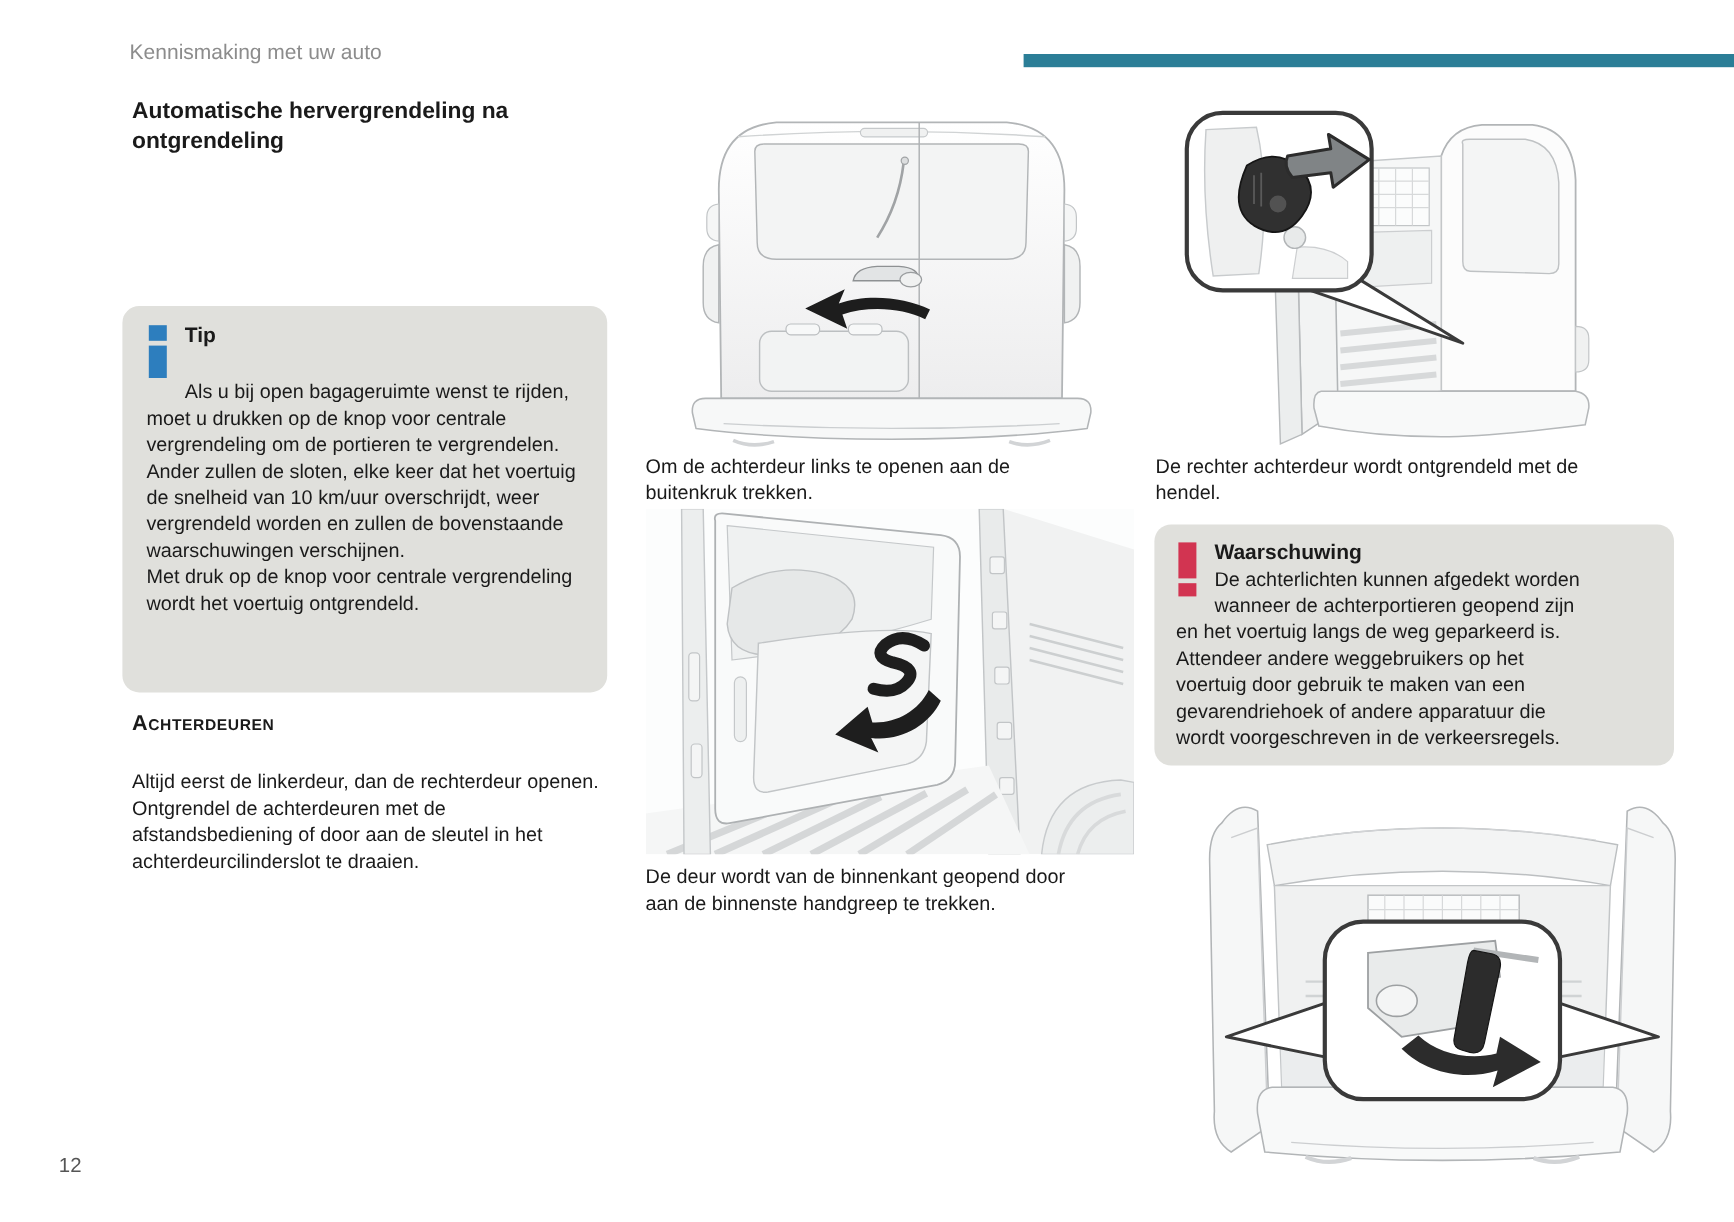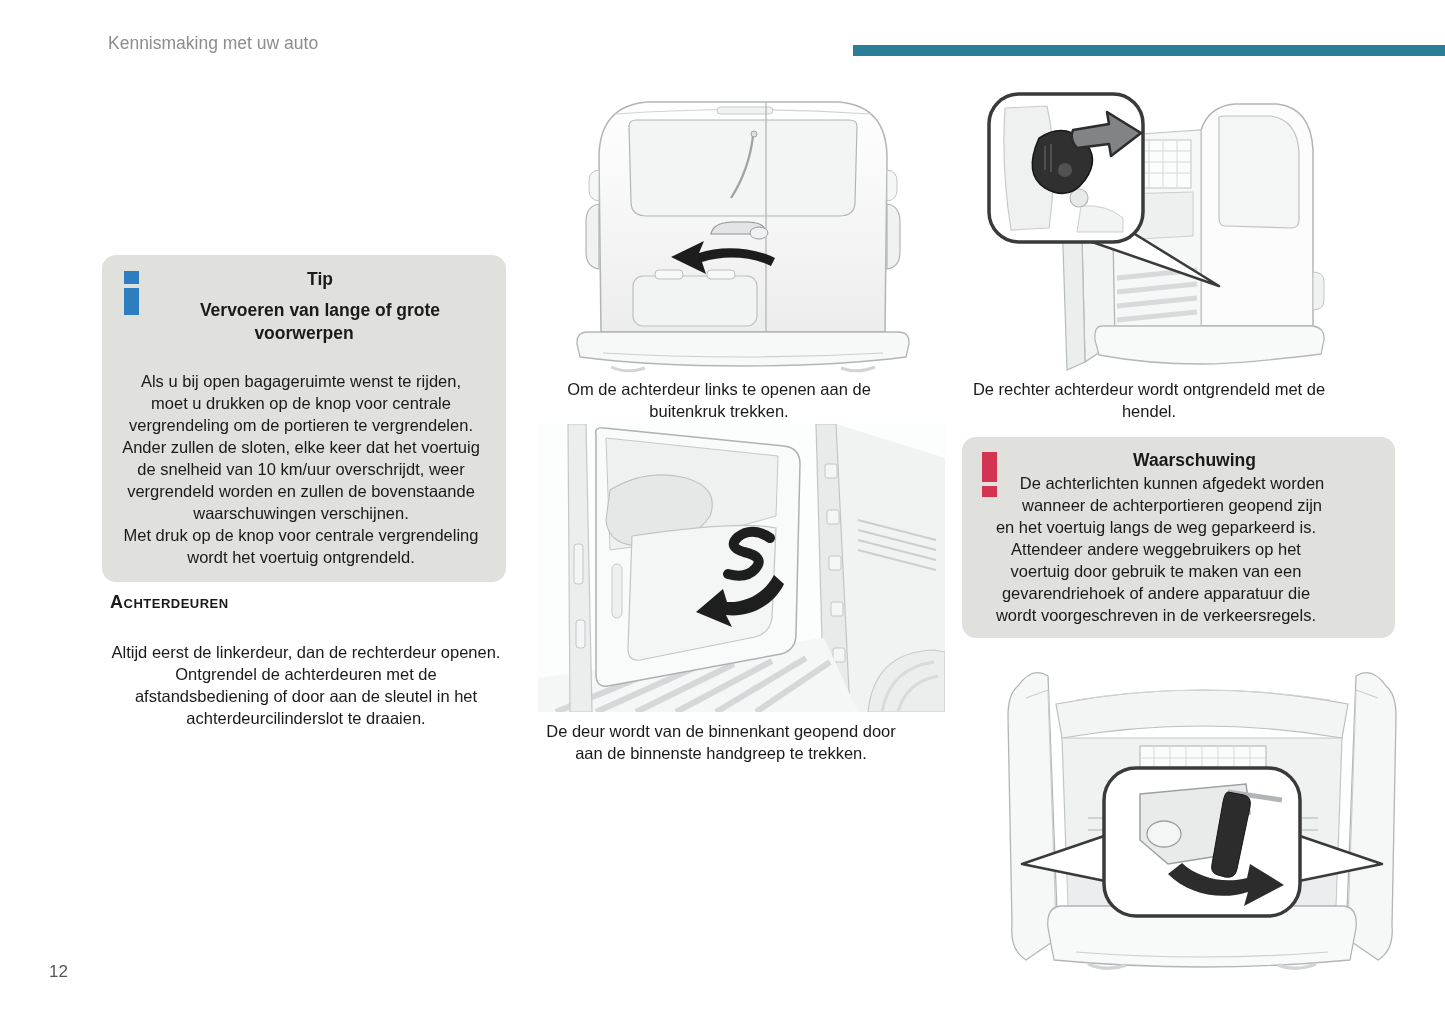--- a/index.html
+++ b/index.html
@@ -1,17 +1,17 @@
 <!DOCTYPE html>
 <html style="--accent-teal: #2b7e97; --info-blue: #2d7ebe; --warning-red: #d23451; --note-box-bg: #e0e0dc; --header-gray: #8c8c8c;"><head>
 <meta charset="utf-8">
 <style>
   html,body{margin:0;padding:0;background:#ffffff;}
   .page{position:relative;width:1445px;height:1018px;background:#ffffff;overflow:hidden;
-        font-family:"Liberation Sans",sans-serif;color:#1a1a1a;text-align:center;}
+        font-family:"Liberation Sans",sans-serif;color:#1a1a1a;}
   .abs{position:absolute;}
 
   .header-title{left:108px;top:33px;font-size:17.5px;color:var(--header-gray,#8c8c8c);}
   .accent-bar{left:853px;top:45px;width:592px;height:11px;background:var(--accent-teal,#2b7e97);}
 
   .body-text{font-size:16.5px;line-height:22px;}
   .bold-heading{font-weight:bold;font-size:19px;line-height:25px;}
 
   .s1-heading{left:110px;top:80px;width:370px;}
   .s1-body{left:110px;top:132px;width:382px;}
@@ -51,28 +51,28 @@
   .page-number{left:49px;top:962px;font-size:17px;font-weight:normal;color:#555;}
 </style>
 </head>
 <body>
 
 <div class="page">
 
   <div class="abs header-title">Kennismaking met uw auto</div>
   <div class="abs accent-bar"></div>
 
+  <div class="abs s1-heading bold-heading">Automatische hervergrendeling na ontgrendeling</div>
 
   <div class="abs note-box tip-box">
     <span class="icon-glyph info-icon">
         <i class="seg seg1"></i>
         <i class="seg seg2"></i>
       </span>
     <div class="note-title">Tip</div>
-    <div class="tip-subtitle">Vervoeren van lange of grote voorwerpen</div>
     <div class="body-text tip-body">Als u bij open bagageruimte wenst te rijden, moet u drukken op de knop voor centrale vergrendeling om de portieren te vergrendelen. Ander zullen de sloten, elke keer dat het voertuig de snelheid van 10 km/uur overschrijdt, weer vergrendeld worden en zullen de bovenstaande waarschuwingen verschijnen.</div>
     <div class="body-text tip-body2">Met druk op de knop voor centrale vergrendeling wordt het voertuig ontgrendeld.</div>
   </div>
 
   <div class="abs s2-heading">Achterdeuren</div>
   <div class="abs s2-body body-text">
     <div>Altijd eerst de linkerdeur, dan de rechterdeur openen.</div>
     <div>Ontgrendel de achterdeuren met de afstandsbediening of door aan de sleutel in het achterdeurcilinderslot te draaien.</div>
   </div>
 

